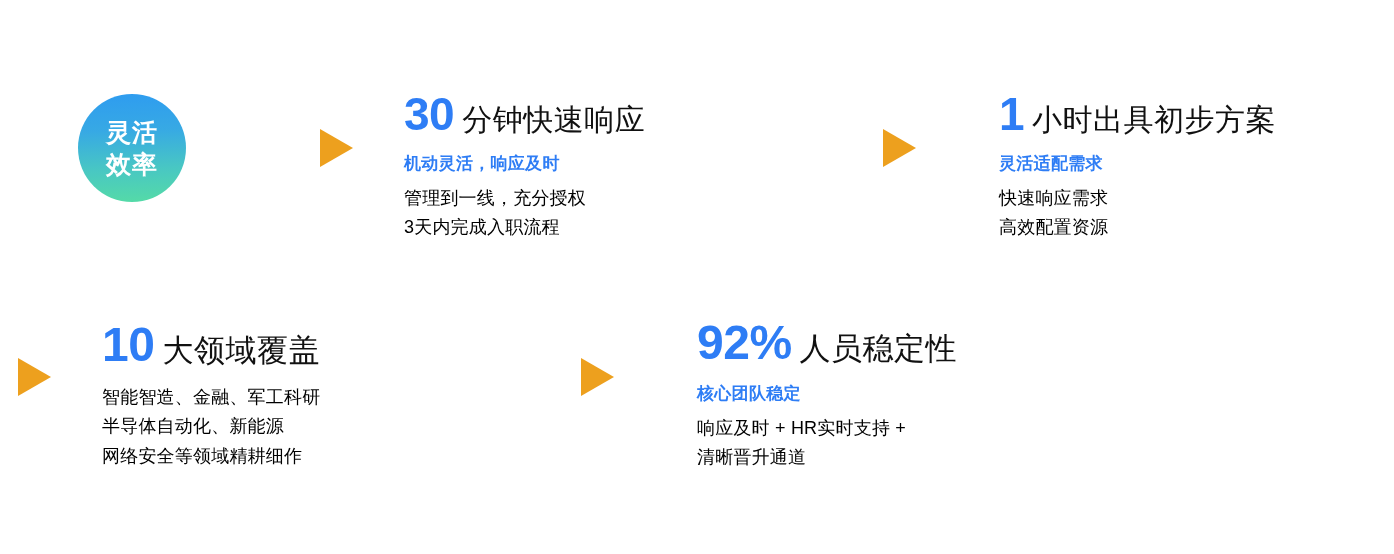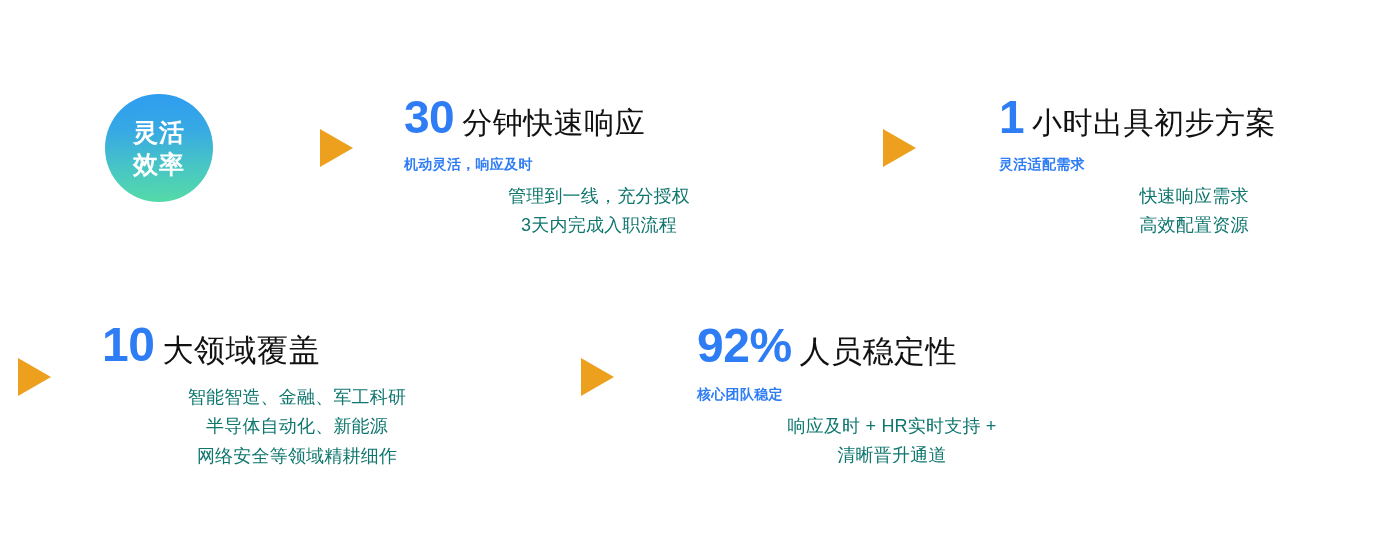--- a/index.html
+++ b/index.html
@@ -32,21 +32,21 @@
   }
   .row-flexible { top: 33px; }
   .row-professional { top: 262px; }
 
   
   .badge-slot {
     width: 302px;
     display: flex;
     justify-content: flex-start;
     align-items: center;
-    padding-left: 105px;
+    padding-left: 78px;
     box-sizing: border-box;
   }
   .badge {
     width: 108px;
     height: 108px;
     border-radius: 50%;
     background: linear-gradient(178deg, #2e9cf0 0%, #37a9e4 34%, #49c8c2 70%, #55dba6 100%);
     display: flex;
     flex-direction: column;
     justify-content: center;
@@ -105,33 +105,32 @@
     font-size: 30px;
     line-height: 1;
     margin-left: 8px;
     letter-spacing: 0.5px;
     text-align: right;
   }
 
   .panel-subtitle {
     color: #2e7df5;
     font-weight: 700;
-    font-size: 14px;
+    font-size: 17px;
     line-height: 1.5;
     margin: 0 0 7px 0;
     letter-spacing: 0.3px;
   }
   .panel-body { margin: 0; }
   .body-line {
-    color: #0f766e;
+    color: #000000;
     font-weight: 400;
     font-size: 18px;
     line-height: 1.63;
     letter-spacing: 0.2px;
-    text-align: center;
   }
 
   
   .row-professional .heading-number { font-size: 48px; }
   .row-professional .heading-text  { font-size: 31px; }
 </style>
 </head>
 <body>
 
 <div class="infographic">

